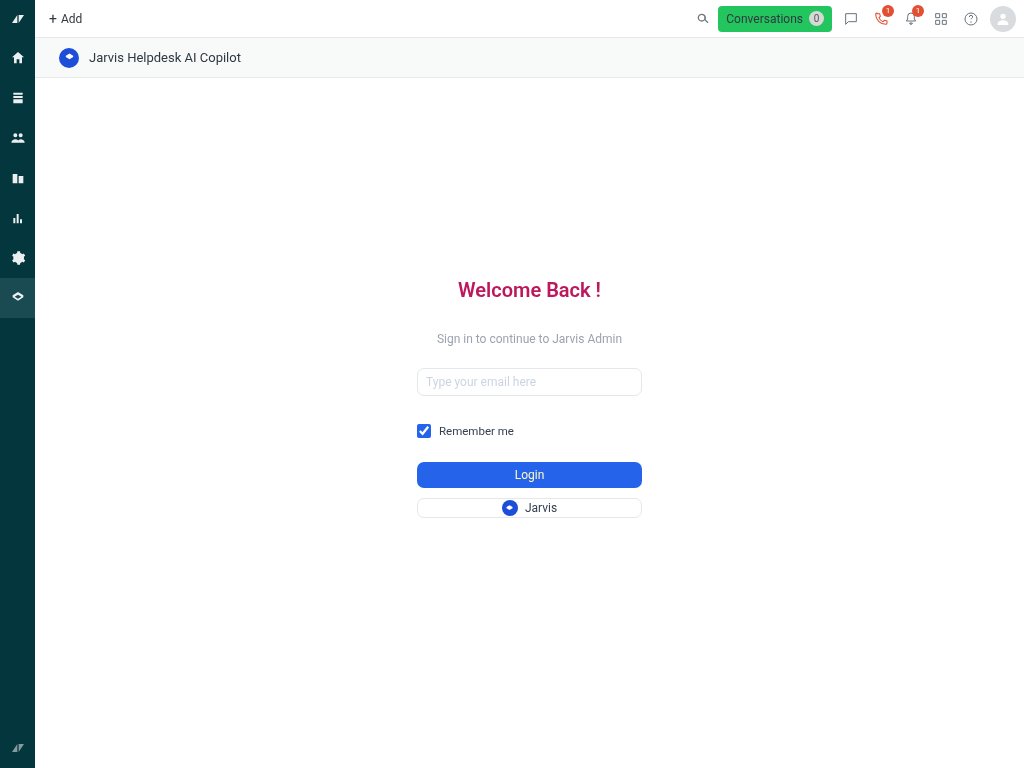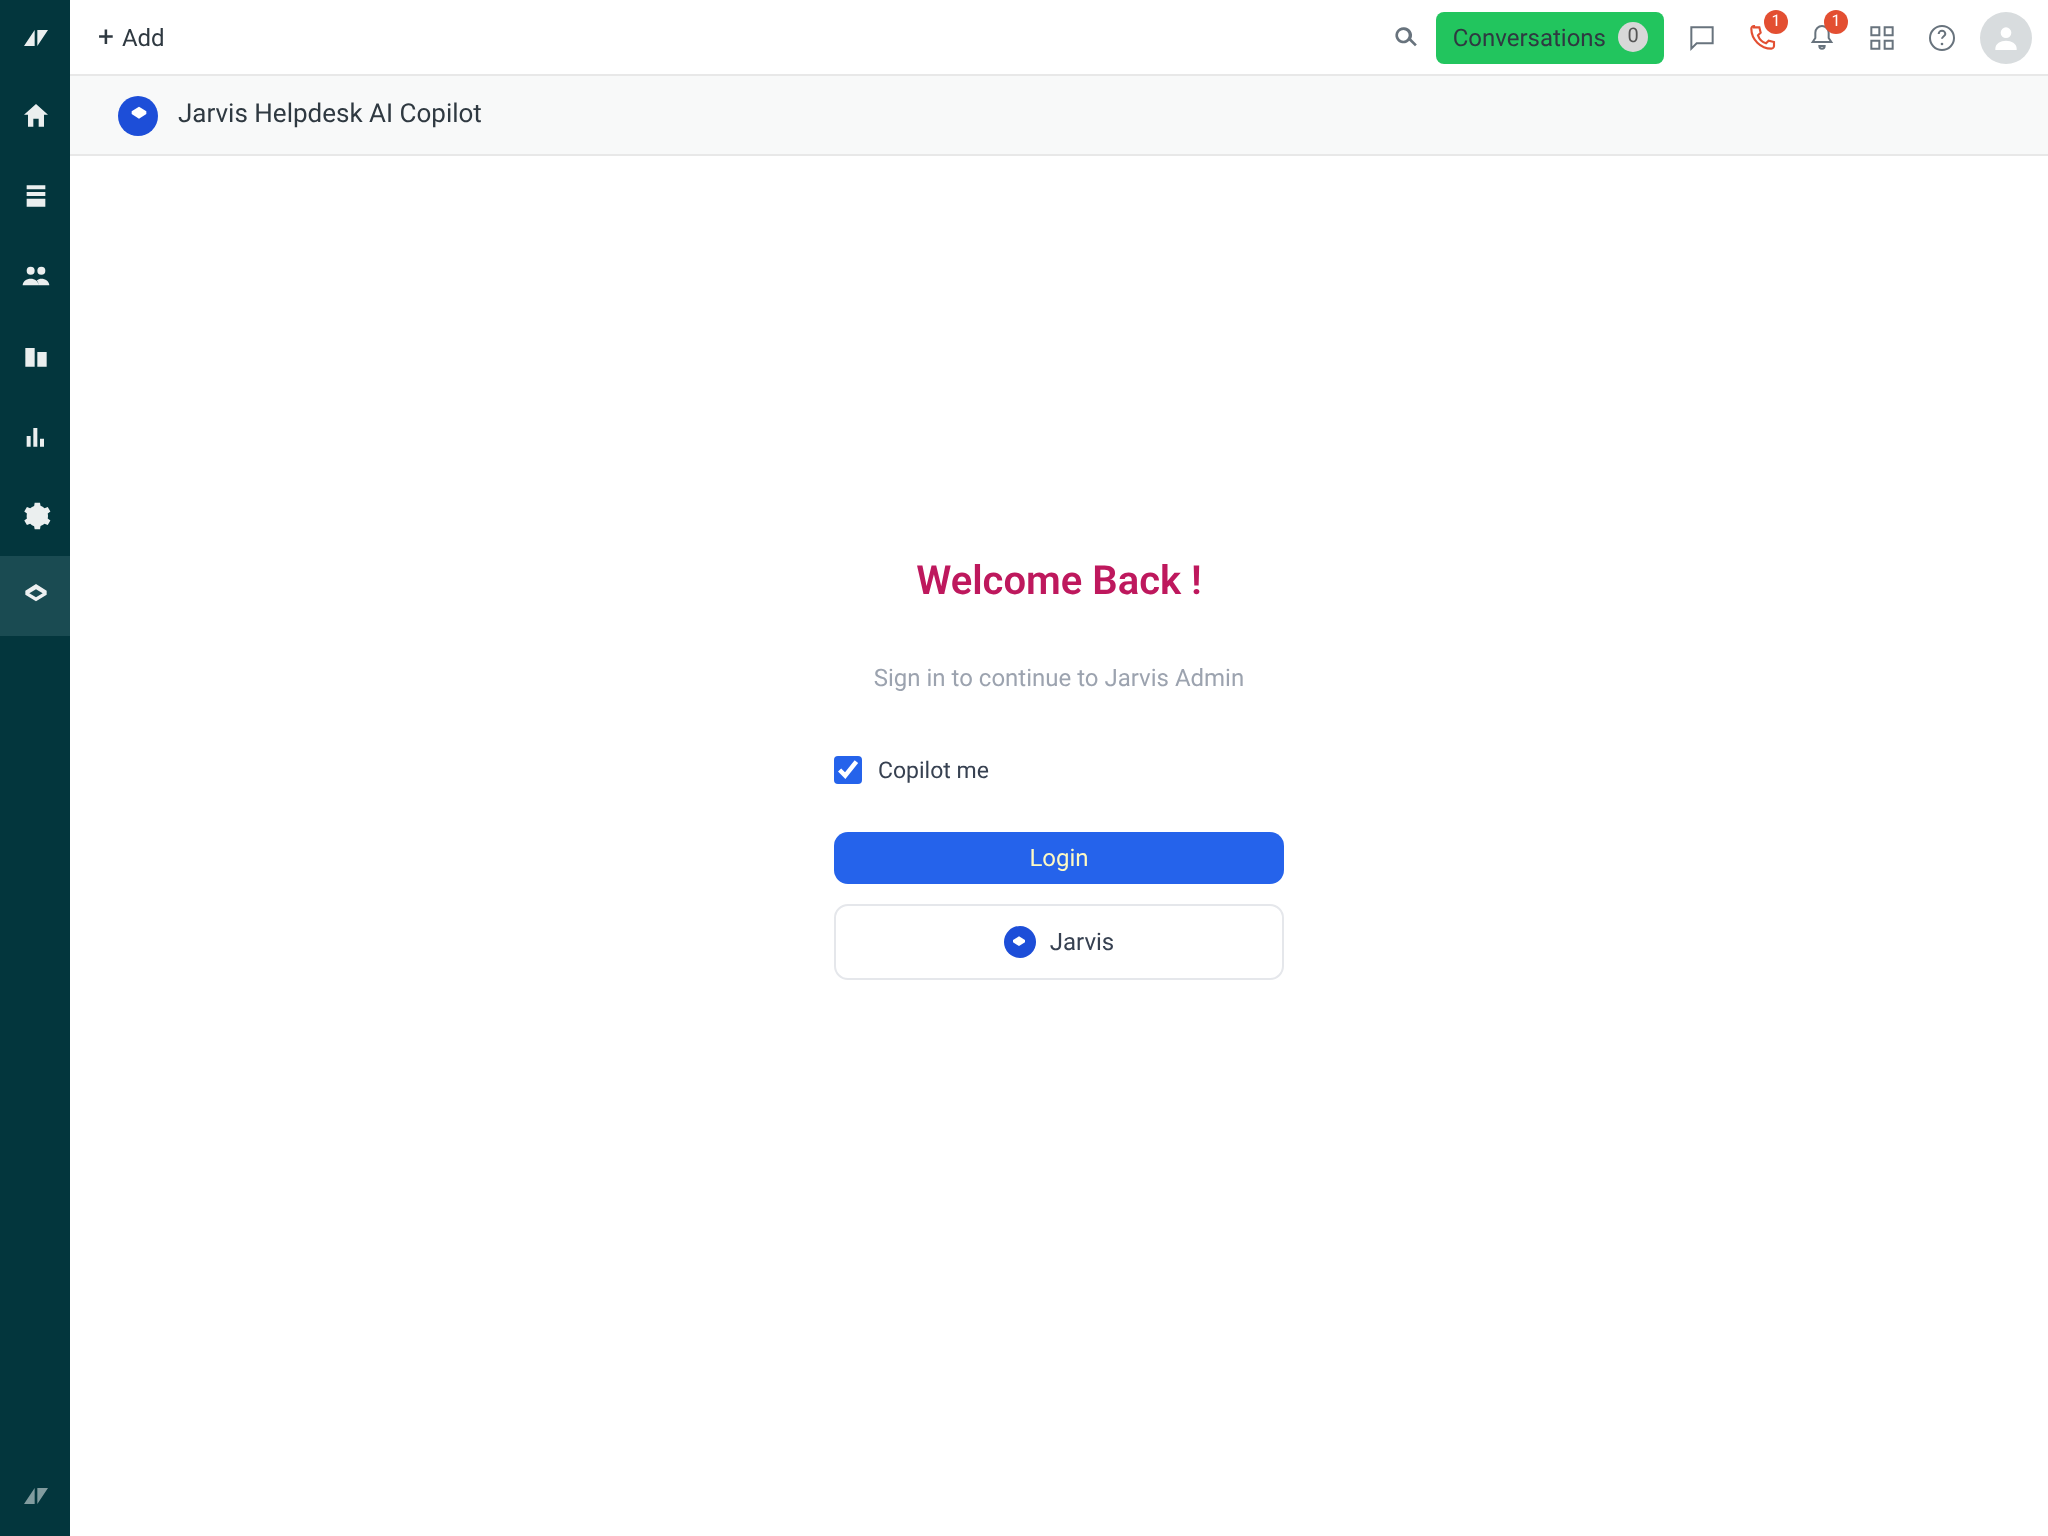--- a/index.html
+++ b/index.html
@@ -38,21 +38,21 @@
 .login-h1 { font-size:20px; font-weight:600; color:#be185d; margin-bottom:14px; text-align:center; width:100%; }
 .login-sub { font-size:12px; color:#9ca3af; margin-bottom:22px; text-align:center; width:100%;margin-top:16px; }
 .field-wrap { width:225px; margin-bottom:18px; border:1px solid #e5e7eb; border-radius:7px; height:28px; display:flex; align-items:center; padding:0 8px; gap:6px; }
 .field-wrap input { border:none; outline:none; flex:1; font-size:12px; color:#374151; background:transparent; }
 .field-wrap input::placeholder { color:#cbd5e1; }
 .field-icon svg { width:11px; height:11px; fill:#cbd5e1; }
 .remember { width:225px; display:flex; align-items:center; gap:8px; margin:10px 0 24px; }
 .remember input { width:14px; height:14px; accent-color:#2563eb; }
 .remember label { font-size:11.5px; color:#374151; }
 .login-btn { width:225px; height:26px; background:#2563eb; color:#fef9c3; border:none; border-radius:7px; font-size:12px; cursor:pointer; margin-bottom:10px; }
-.jarvis-btn { width:225px; height:38px; background:#fff; color:#374151; border:1px solid #e5e7eb; border-radius:7px; font-size:12px; cursor:pointer; display:flex; align-items:center; justify-content:center; gap:7px; }
+.jarvis-btn { width:225px; height:20px; background:#fff; color:#374151; border:1px solid #e5e7eb; border-radius:7px; font-size:12px; cursor:pointer; display:flex; align-items:center; justify-content:center; gap:7px; }
 .jarvis-btn .jarvis-badge { width:16px; height:16px; }
 .jarvis-btn .jarvis-badge svg { width:9px; height:9px; }
 </style>
 </head>
 <body>
 
 <div class="rail">
   <div class="rail-logo">
     <svg viewBox="0 0 24 24">
         <path d="M3 18 L11 6 L11 18 Z M13 6 L21 6 L13 18 Z"></path>
@@ -160,25 +160,28 @@
       </svg>
   </div>
   <span class="appstrip-title">Jarvis Helpdesk AI Copilot</span>
 </div>
 
 <div class="main">
   <div class="login-card">
     <div class="login-h1">Welcome Back !</div>
     <div class="login-sub">Sign in to continue to Jarvis Admin</div>
 
+    <div class="field-wrap">
+      <input type="text" placeholder="Type your email here" style="">
+    </div>
 
 
     <div class="remember">
       <input type="checkbox" checked="" id="rm" style="">
-      <label for="rm">Copilot me</label>
+      <label for="rm">Remember me</label>
     </div>
 
     <button class="login-btn">Login</button>
 
     <button class="jarvis-btn">
       <span class="jarvis-badge">
         <svg viewBox="0 0 24 24">
             <path d="M12 3l8 5v3l-8 5-8-5V8l8-5z"></path>
           </svg>
       </span>

